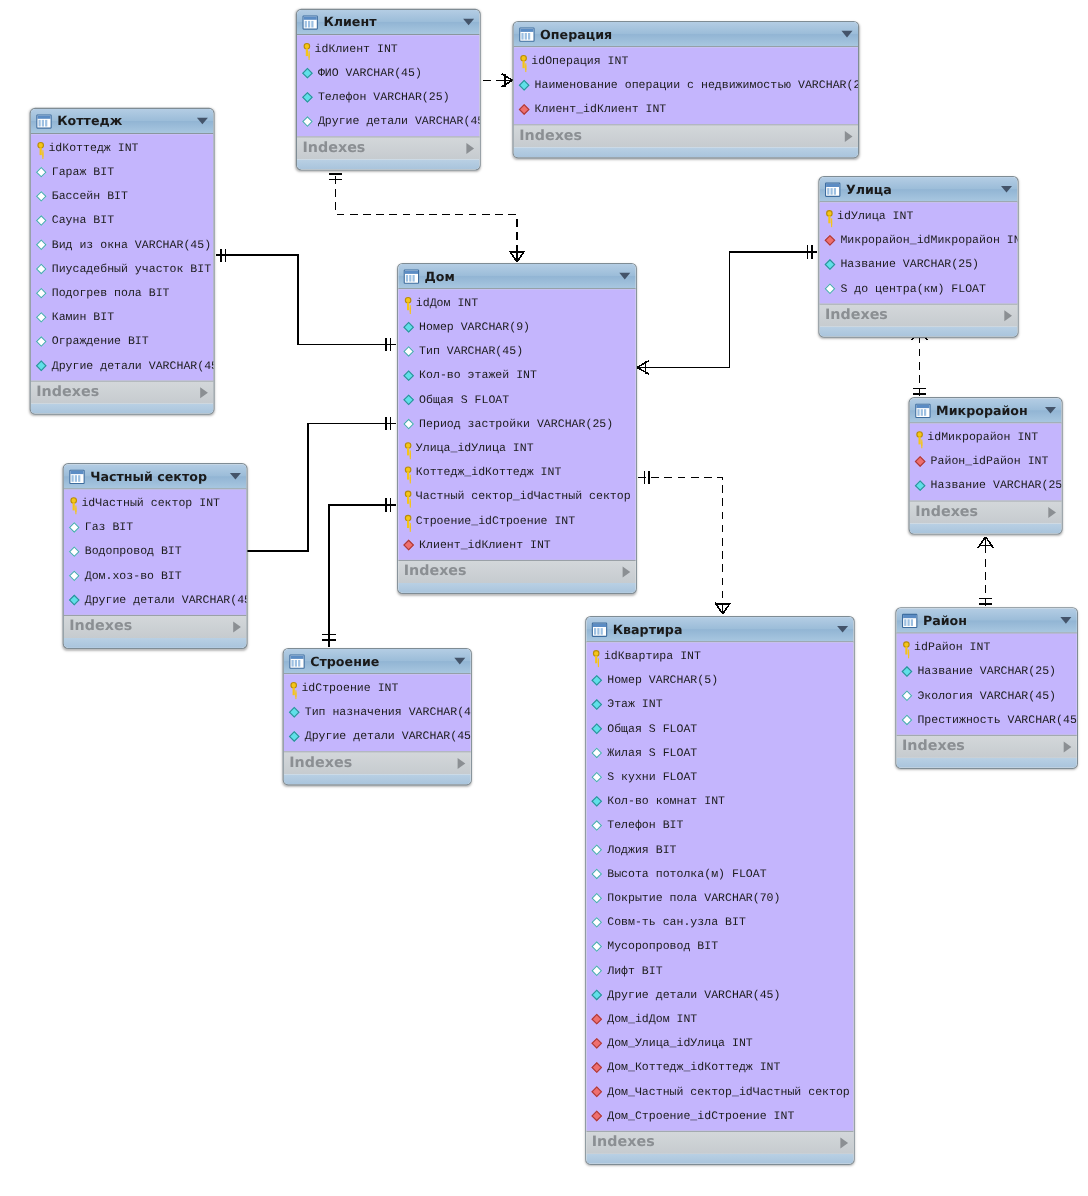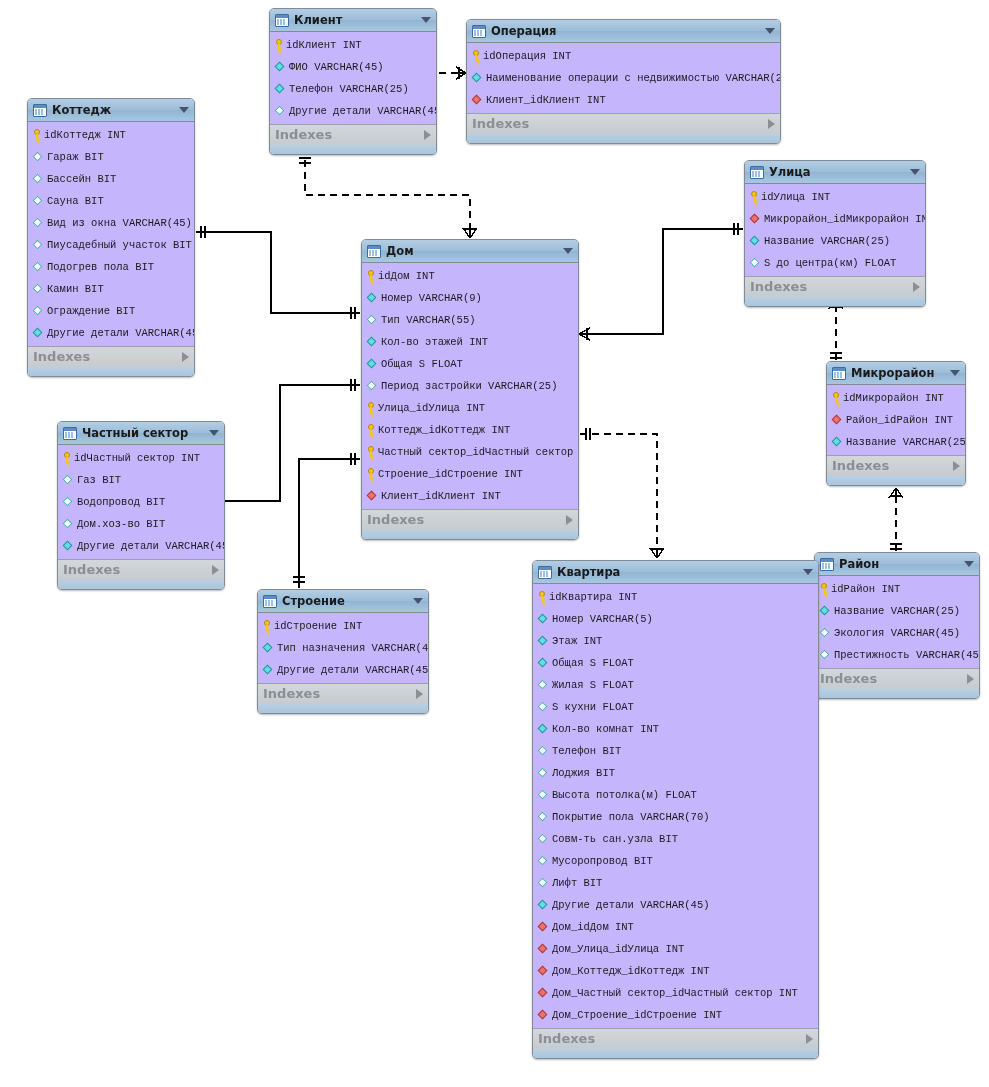--- a/index.html
+++ b/index.html
@@ -317,21 +317,21 @@
           <div class="col">
             <span class="g dia filled">
               <i></i>
             </span>
             <span class="cname">Номер VARCHAR(9)</span>
           </div>
           <div class="col">
             <span class="g dia hollow">
               <i></i>
             </span>
-            <span class="cname">Тип VARCHAR(55)</span>
+            <span class="cname">Тип VARCHAR(45)</span>
           </div>
           <div class="col">
             <span class="g dia filled">
               <i></i>
             </span>
             <span class="cname">Кол-во этажей INT</span>
           </div>
           <div class="col">
             <span class="g dia filled">
               <i></i>
@@ -474,21 +474,21 @@
             </span>
             <span class="cname">Престижность VARCHAR(45)</span>
           </div>
         </div>
         <div class="idx">
           <span class="itxt">Indexes</span>
           <span class="iarrow"></span>
         </div>
         <div class="foot"></div>
       </div>
-      <div class="tbl" style="left: 532px; top: 560px; width: 287px;">
+      <div class="tbl" style="left: 532px; top: 560px; width: 245px;">
         <div class="hdr">
           <span class="ticon"></span>
           <span class="tname">Квартира</span>
           <span class="caret"></span>
         </div>
         <div class="cols">
           <div class="col">
             <span class="g key"></span>
             <span class="cname">idКвартира INT</span>
           </div>

